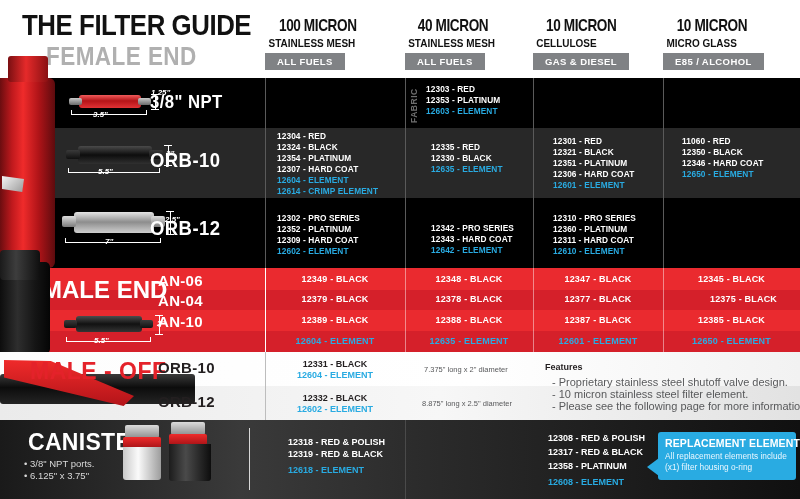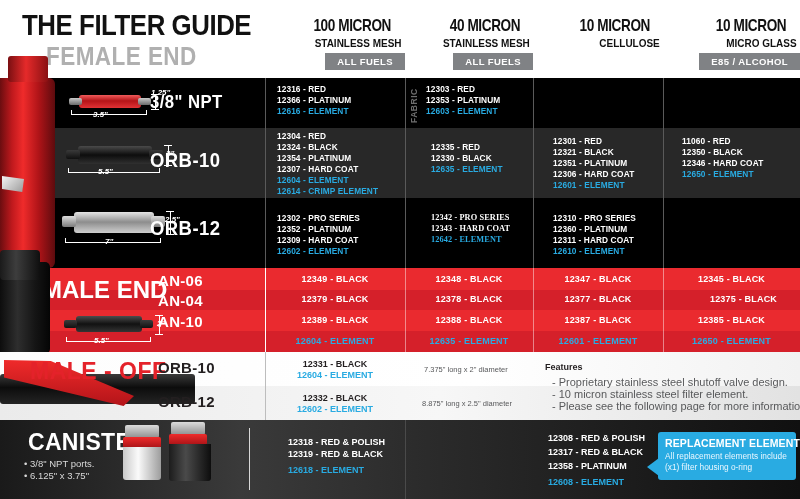--- a/index.html
+++ b/index.html
@@ -19,21 +19,21 @@
     font-size:30px; font-weight:bold; letter-spacing:-0.5px;
     color:#111; font-family:"Liberation Sans Narrow","Liberation Sans",sans-serif;
     transform:scaleX(0.86); transform-origin:left center;
   }
   .title-sub {
     position:absolute; left:46px; top:42px;
     font-size:25px; font-weight:bold; letter-spacing:0.5px;
     color:#b0b0b0; font-family:"Liberation Sans Narrow","Liberation Sans",sans-serif;
     transform:scaleX(0.9); transform-origin:left center;
   }
-  .colhead { position:absolute; top:16px; text-align:right; }
+  .colhead { position:absolute; top:16px; text-align:left; }
   .colhead .micron {
     font-size:17px; font-weight:bold; color:#111; letter-spacing:-0.5px;
     font-family:"Liberation Sans Narrow","Liberation Sans",sans-serif;
     transform:scaleX(0.8); transform-origin:center; white-space:nowrap;
   }
   .colhead .mat {
     font-size:10.5px; font-weight:bold; color:#111; letter-spacing:0px;
     margin-top:1px; white-space:nowrap;
     transform:scaleX(0.95); transform-origin:center;
   }
@@ -197,20 +197,21 @@
       <div class="fuelbadge">ALL FUELS</div>
     </div>
     <div class="colhead" style="left:405px; width:128px;">
       <div class="micron">40 MICRON</div>
       <div class="mat">STAINLESS MESH</div>
       <div class="fuelbadge">ALL FUELS</div>
     </div>
     <div class="colhead" style="left:533px; width:130px;">
       <div class="micron">10 MICRON</div>
       <div class="mat">CELLULOSE</div>
+      <div class="fuelbadge">GAS &amp; DIESEL</div>
     </div>
     <div class="colhead" style="left:663px; width:137px;">
       <div class="micron">10 MICRON</div>
       <div class="mat">MICRO GLASS</div>
       <div class="fuelbadge">E85 / ALCOHOL</div>
     </div>
   </div>
 
   <div class="tablewrap">
 
@@ -238,25 +239,20 @@
       <div class="dimtxt" style="left:26px; top:24px;">3.5"</div>
       <div class="dimline" style="left:88px; top:8px; width:1px; height:16px;"></div>
       <div class="dimline" style="left:84px; top:8px; width:8px; height:1px;"></div>
       <div class="dimline" style="left:84px; top:23px; width:8px; height:1px;"></div>
       <div class="dimtxt" style="left:84px; top:2px;">1.25"</div>
     </div>
     <div class="rowlabel" style="left:150px; top:13px;">3/8" NPT</div>
 
     <div class="fabric-label" style="left:409px; top:5px; height:40px;">FABRIC</div>
 
-    <div class="prodcell" style="left:277px; top:6px;">
-      <div class="pn">12316 - RED</div>
-      <div class="pn">12366 - PLATINUM</div>
-      <div class="pn blue">12616 - ELEMENT</div>
-    </div>
     <div class="prodcell" style="left:426px; top:6px;">
       <div class="pn">12303 - RED</div>
       <div class="pn">12353 - PLATINUM</div>
       <div class="pn blue">12603 - ELEMENT</div>
     </div>
 
     <div class="filterimg" style="left:62px; top:56px; width:118px; height:50px;">
       <div class="fbody" style="left:16px; top:12px; width:74px; height:18px; background:linear-gradient(180deg,#4a4a4a,#0d0d0d 50%,#303030);"></div>
       <div class="fend" style="left:4px;  top:16px; width:14px; height:9px; background:linear-gradient(180deg,#3a3a3a,#101010);"></div>
       <div class="fend" style="left:87px; top:16px; width:14px; height:9px; background:linear-gradient(180deg,#3a3a3a,#101010);"></div>
@@ -312,21 +308,21 @@
       <div class="dimtxt" style="left:105px; top:13px;">2.5"</div>
     </div>
     <div class="rowlabel" style="left:150px; top:138px; font-size:21px;">ORB-12</div>
 
     <div class="prodcell" style="left:277px; top:135px;">
       <div class="pn">12302 - PRO SERIES</div>
       <div class="pn">12352 - PLATINUM</div>
       <div class="pn">12309 - HARD COAT</div>
       <div class="pn blue">12602 - ELEMENT</div>
     </div>
-    <div class="prodcell" style="left:431px; top:134px;font-family:Liberation Serif, serif;">
+    <div class="prodcell" style="left:431px; top:145px;">
       <div class="pn">12342 - PRO SERIES</div>
       <div class="pn">12343 - HARD COAT</div>
       <div class="pn blue">12642 - ELEMENT</div>
     </div>
     <div class="prodcell" style="left:553px; top:135px;">
       <div class="pn">12310 - PRO SERIES</div>
       <div class="pn">12360 - PLATINUM</div>
       <div class="pn">12311 - HARD COAT</div>
       <div class="pn blue">12610 - ELEMENT</div>
     </div>

